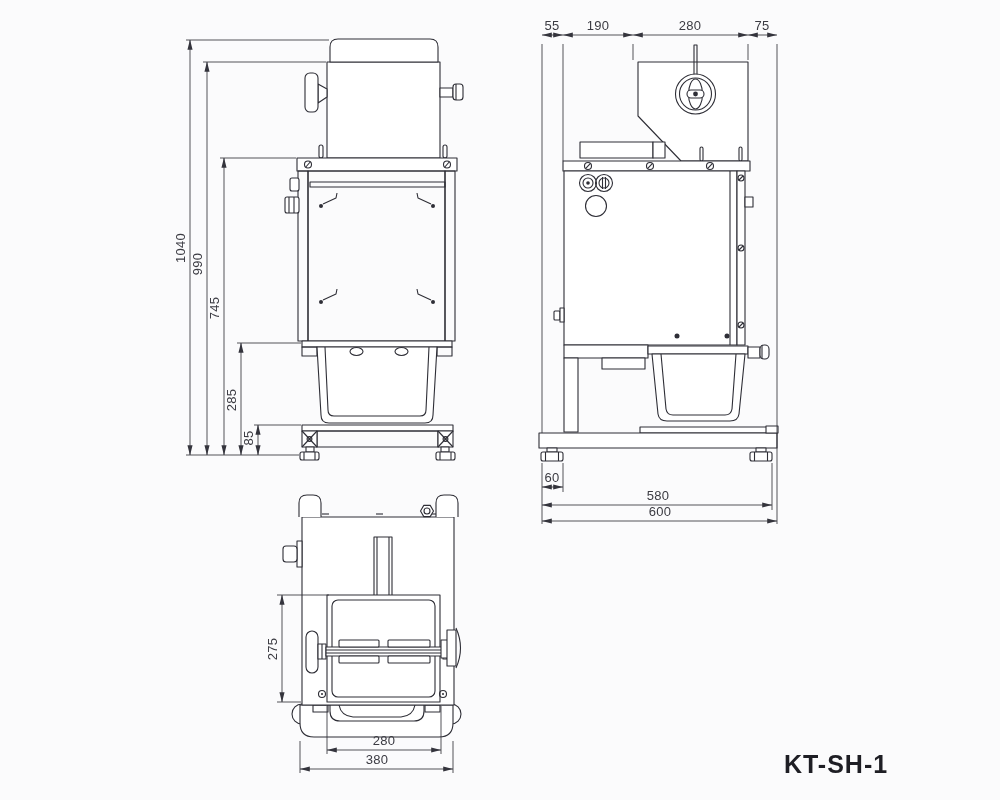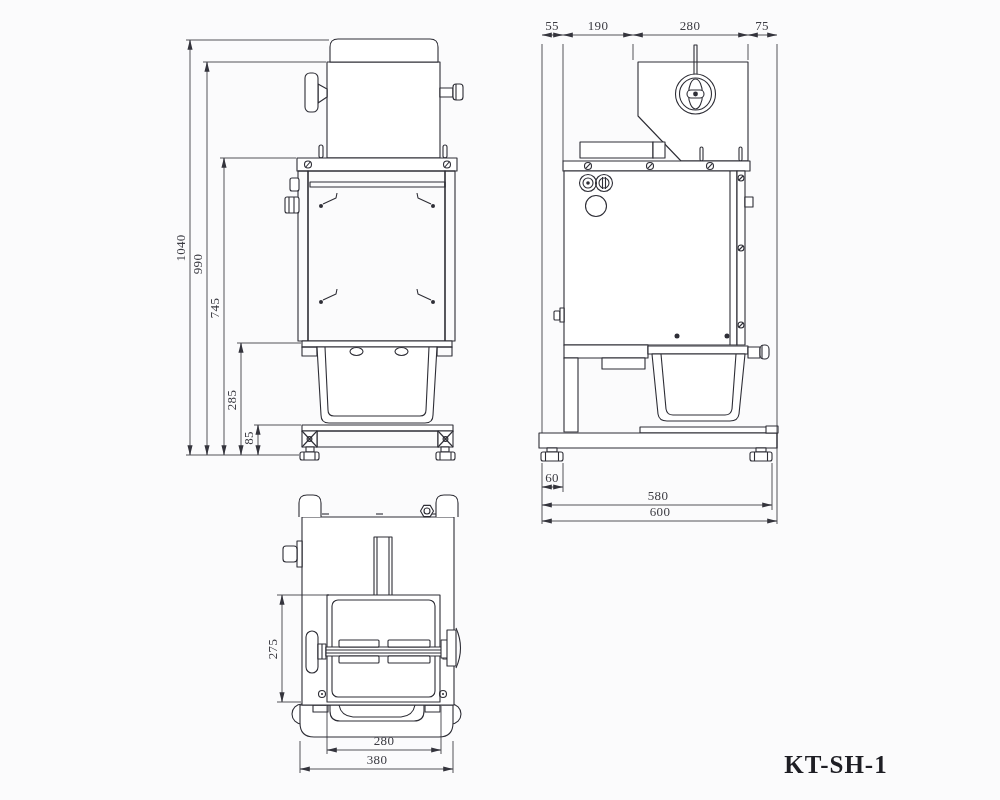--- a/index.html
+++ b/index.html
@@ -1,17 +1,17 @@
 <!DOCTYPE html>
 <html><head>
 <meta charset="utf-8">
 <style>
   html,body{margin:0;padding:0;background:#fafafa;}
   .stage{position:relative;width:1000px;height:800px;background:#fbfbfc;overflow:hidden;
-         font-family:Liberation Serif, serif;}
+         font-family:Liberation Sans, sans-serif;}
   svg{display:block}
   
   .ln{fill:none;stroke:#2e2e36;stroke-width:1.1;stroke-linejoin:round;}
   .fw{fill:#ffffff;stroke:#2e2e36;stroke-width:1.1;stroke-linejoin:round;}
   .fill{fill:#2e2e36;stroke:none;}
   
   .thin{fill:none;stroke:#34343c;stroke-width:.85;}
   .dt{font-size:13px;fill:#3b3b42;text-anchor:middle;letter-spacing:.3px;}
   .model{font-size:25px;font-weight:bold;fill:#1e1e24;text-anchor:middle;letter-spacing:1px;}
 </style>

